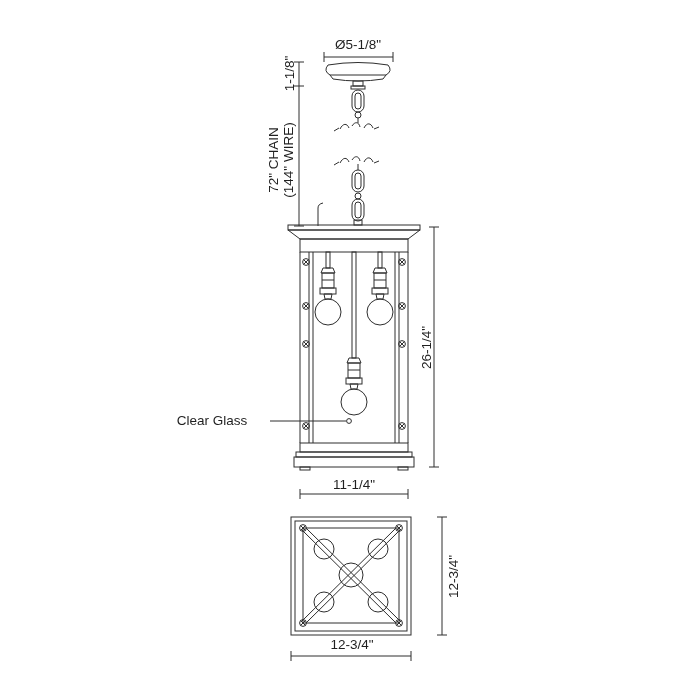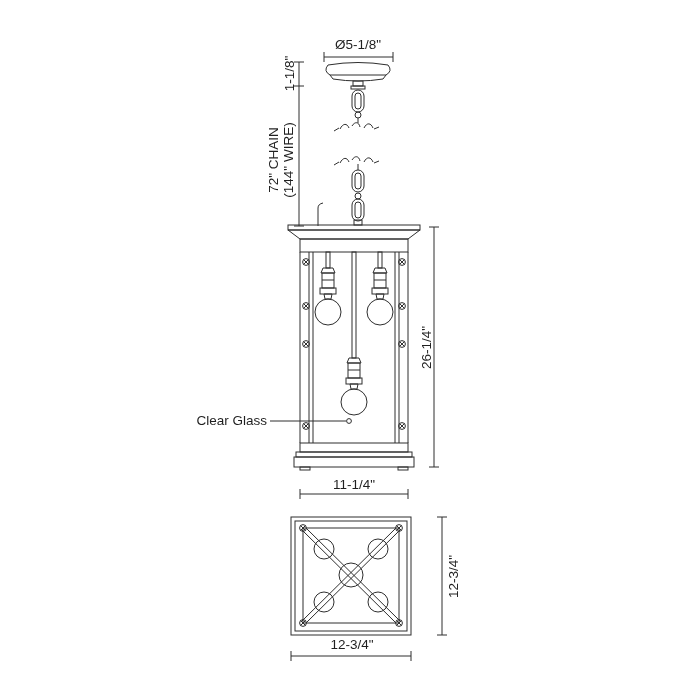--- a/index.html
+++ b/index.html
@@ -6,21 +6,21 @@
   .sheet{
     position:relative;width:700px;height:700px;background:#ffffff;
     font-family:"Liberation Sans","DejaVu Sans",sans-serif;overflow:hidden;
   }
   .sheet svg{position:absolute;left:0;top:0;}
   .lbl{
     position:absolute;font-size:13.5px;color:#1f1f1f;line-height:15px;
     white-space:nowrap;
   }
   .lbl.center{text-align:center;}
-  .lbl.right{text-align:right;}
+  .lbl.right{text-align:center;}
   .rot{transform:rotate(-90deg);transform-origin:50% 50%;}
 </style>
 </head>
 <body>
 
 <div class="sheet">
 
   <svg width="700" height="700" viewBox="0 0 700 700" stroke="#2e2e2e" fill="none" stroke-width="1">
 
     <defs>

